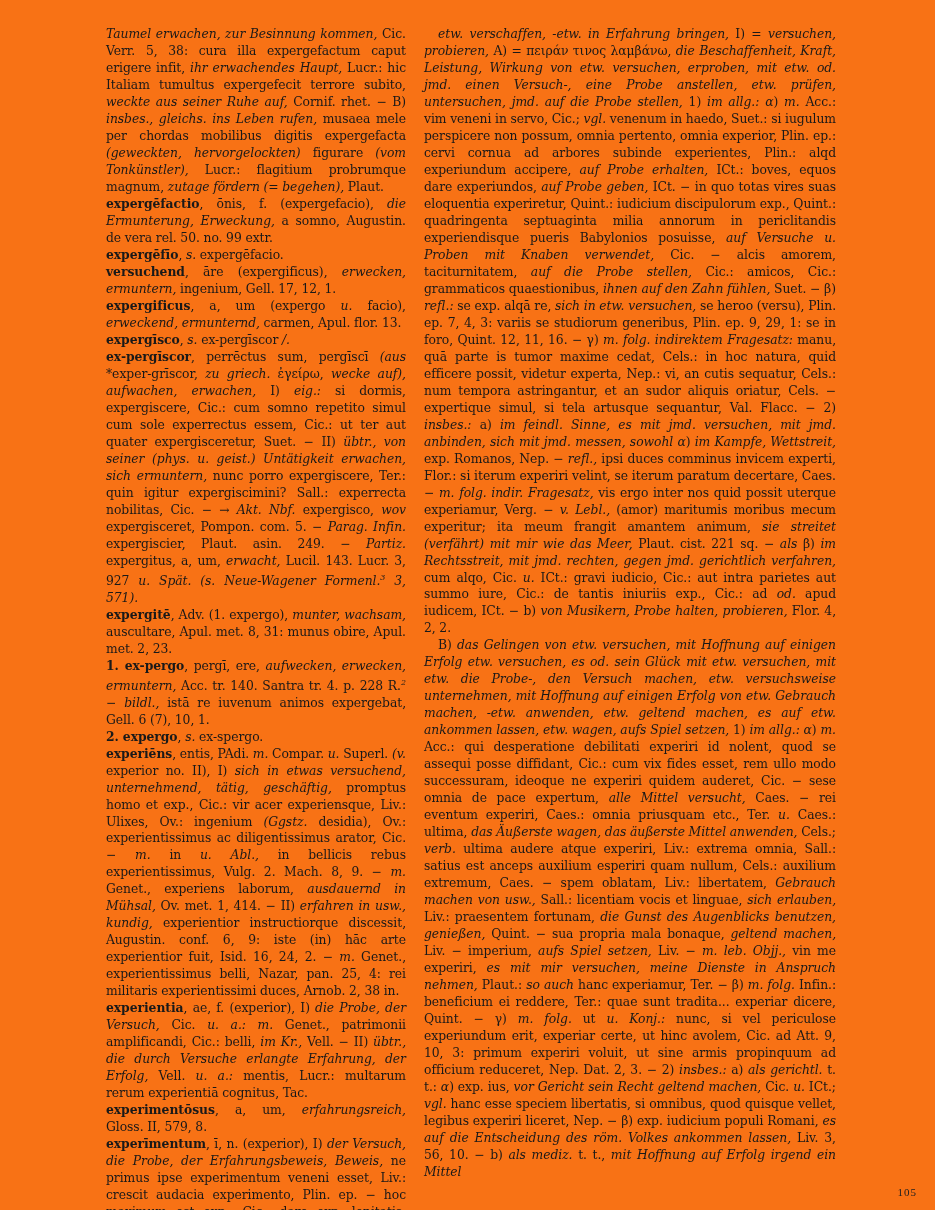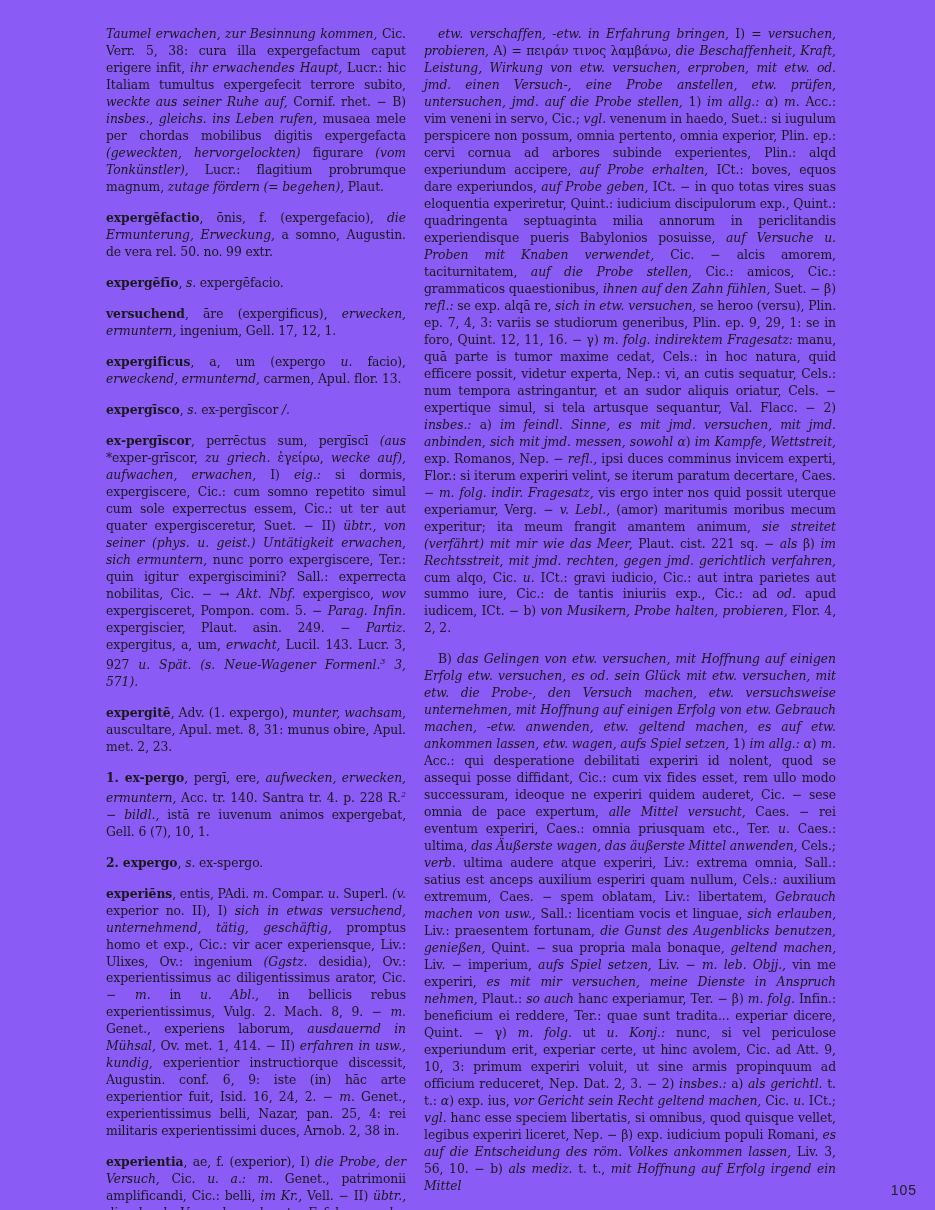--- a/index.html
+++ b/index.html
@@ -13,21 +13,21 @@
     font-family: "DejaVu Serif", "Liberation Serif", serif;
     color: #1a1a1a;
     overflow: hidden;
   }
   #page {
     position: relative;
     width: 935px;
     height: 1210px;
     box-sizing: border-box;
     padding: 26px 16px 0 16px;
-    background: #8b5cf6;
+    background: #f97316;
   }
   #columns {
     display: flex;
     flex-direction: row;
     align-items: flex-start;
     gap: 0;
   }
   .column {
     width: 390px;
     box-sizing: border-box;
@@ -39,21 +39,21 @@
     font-size: 12.35px;
     line-height: 16.98px;
     text-align: justify;
     text-justify: inter-word;
     hyphens: none;
     margin: 0;
     word-spacing: -0.2px;
     letter-spacing: -0.05px;
     -webkit-font-smoothing: none;
   }
-  .entry + .entry { margin-top: 14px; }
+  .entry + .entry { margin-top: 0; }
   .entry.indent { text-indent: 14px; }
 
   
   b.hw {
     font-weight: 700;
     font-family: "DejaVu Serif", "Liberation Serif", serif;
   }
   
   i.bg {
     font-weight: 400;
@@ -63,24 +63,24 @@
   i.it { font-style: italic; }
   
   span.gr { font-family: "DejaVu Serif", serif; font-style: normal; }
   span.gri { font-family: "DejaVu Serif", serif; font-style: italic; }
   sup.sup { font-size: 8px; vertical-align: super; font-style: italic; }
 
   #page-number {
     position: absolute;
     right: 18px;
     bottom: 12px;
-    font-size: 14px;
+    font-size: 11px;
     letter-spacing: 1px;
     color: #222;
-    font-family: Liberation Sans, sans-serif;
+    font-family: Liberation Serif, serif;
     text-align: center;
   }
 
   
   #scan-tint {
     position: absolute;
     inset: 0;
     pointer-events: none;
     background: rgba(0,0,0,0.004);
   }

